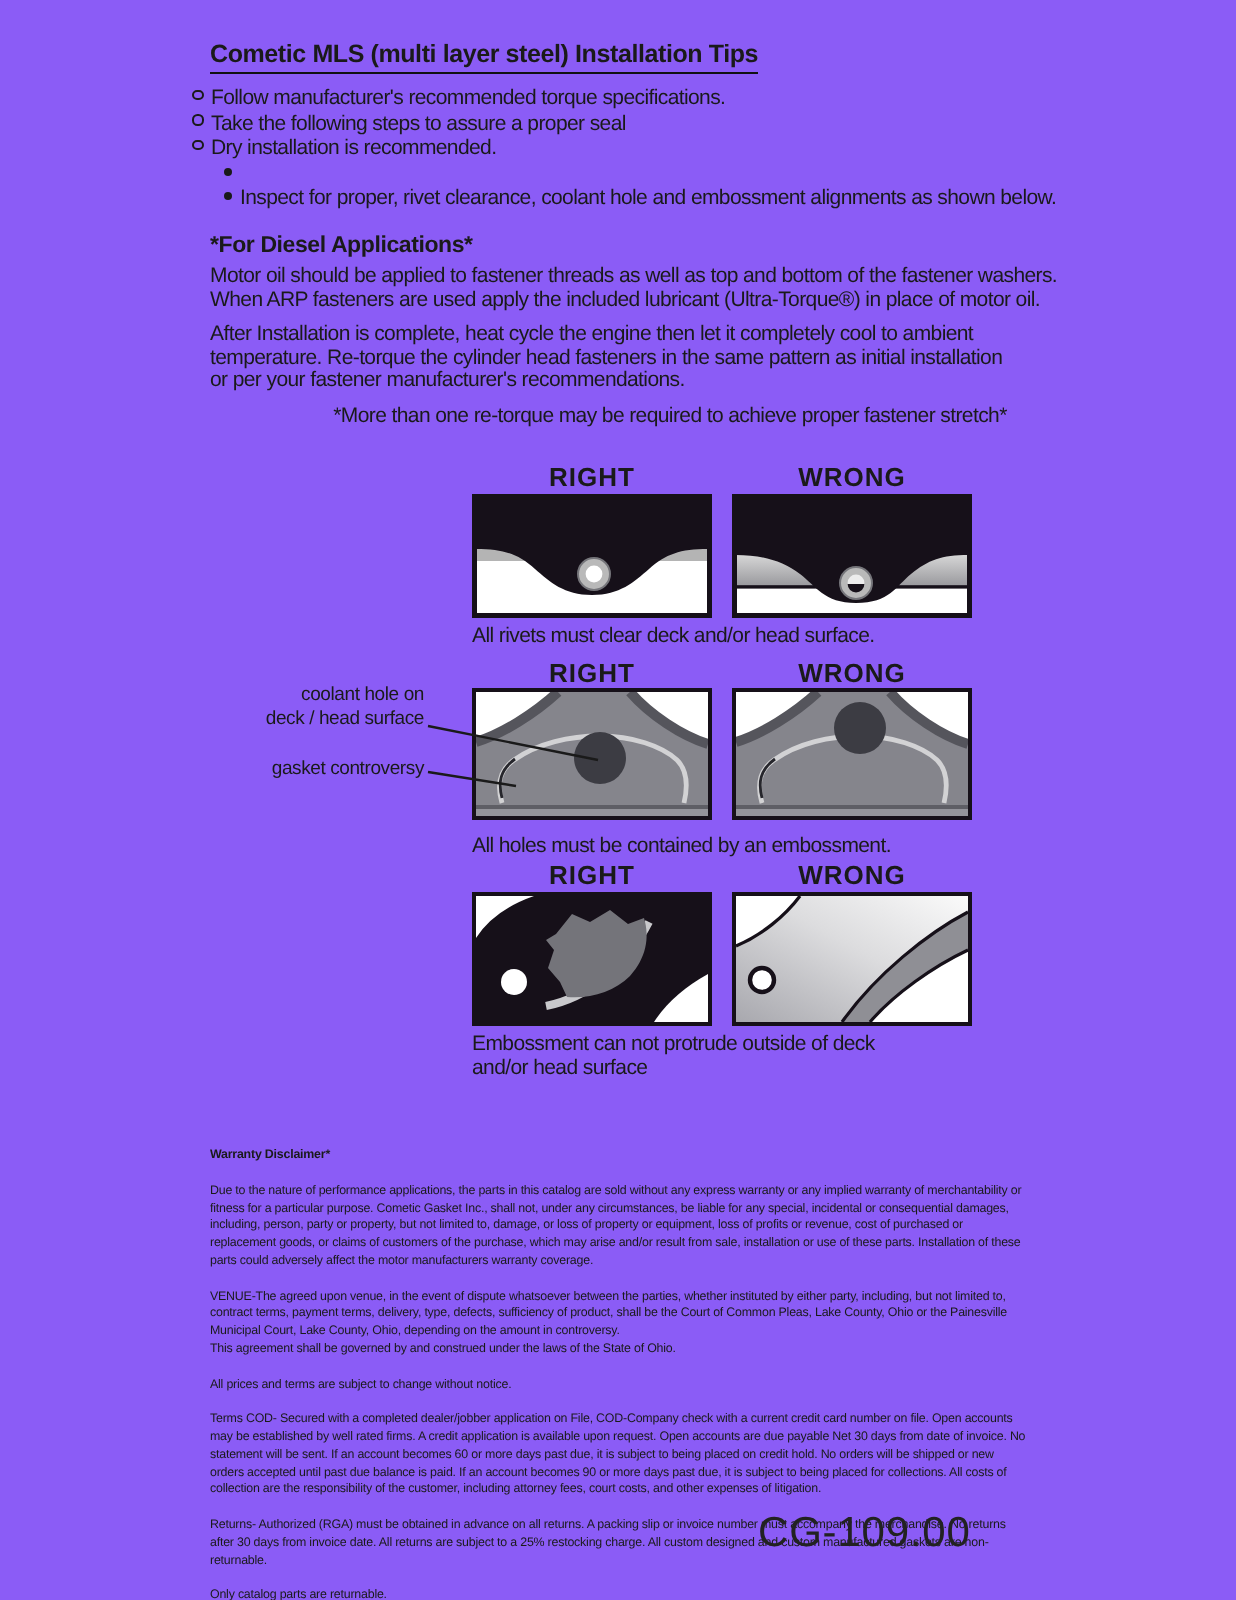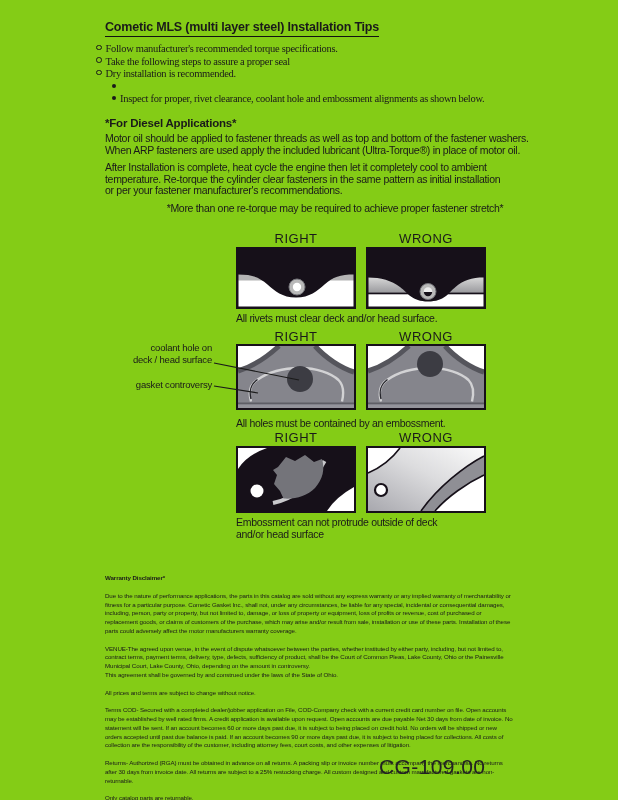--- a/index.html
+++ b/index.html
@@ -1,37 +1,37 @@
 <!DOCTYPE html>
 <html><head>
 <meta charset="utf-8">
 <style>
   html,body{margin:0;padding:0;background:#ffffff;}
-  .page{position:relative;width:618px;height:800px;background:#84cc16;overflow:hidden;
+  .page{position:relative;width:618px;height:800px;background:#8b5cf6;overflow:hidden;
         font-family:"Liberation Sans",sans-serif;color:#1a1a1a;}
   .abs{position:absolute;}
   .ml{white-space:pre-line;}
 
   .title{left:105px;top:20px;font-size:12.5px;font-weight:bold;letter-spacing:-0.2px;
          border-bottom:1.6px solid #111;padding-bottom:2px;}
 
   .bullets{left:96px;top:43px;font-size:10.5px;letter-spacing:-0.3px;line-height:12.6px;}
-  .b{white-space:nowrap;font-family:Liberation Serif, serif;}
+  .b{white-space:nowrap;}
   .b.sub{padding-left:16px;}
   .mk{display:inline-block;width:3.5px;height:3.5px;border-radius:50%;margin-right:4px;vertical-align:2px;}
   .mk.open{border:1px solid #1a1a1a;}
   .mk.full{background:#1a1a1a;width:4px;height:4px;}
 
   .diesel-h{left:105px;top:117px;font-size:11.5px;font-weight:bold;letter-spacing:-0.2px;}
   .dp1{left:105px;top:133px;}
   .dp2{left:105px;top:162px;}
   .dp3{left:105px;top:203px;text-align:center;}
   .para{font-size:10.5px;letter-spacing:-0.3px;line-height:11.6px;width:460px;}
 
-  .rw{font-size:13px;font-weight:normal;letter-spacing:0.5px;width:120px;text-align:center;}
+  .rw{font-size:13px;font-weight:bold;letter-spacing:0.5px;width:120px;text-align:center;}
   .cap{font-size:10.5px;letter-spacing:-0.3px;line-height:12px;}
 
   .panel{display:block;}
   .p-r1l{left:236px;top:247px;} .p-r1r{left:366px;top:247px;}
   .p-r2l{left:236px;top:344px;} .p-r2r{left:366px;top:344px;}
   .p-r3l{left:236px;top:446px;} .p-r3r{left:366px;top:446px;}
 
   .lbl{font-size:9.5px;letter-spacing:-0.2px;line-height:11.5px;width:212px;text-align:right;}
   .lbl-cool{left:0;top:342px;}
   .lbl-emb{left:0;top:379px;}
@@ -57,21 +57,21 @@
     <div class="b"><span class="mk open"></span><span>Take the following steps to assure a proper seal</span></div>
     <div class="b"><span class="mk open"></span><span>Dry installation is recommended.</span></div>
     <div class="b sub"><span class="mk full"></span></div>
     <div class="b sub"><span class="mk full"></span><span>Inspect for proper, rivet clearance, coolant hole and embossment alignments as shown below.</span></div>
   </div>
 
   <div class="abs diesel-h">*For Diesel Applications*</div>
   <div class="abs para ml dp1">Motor oil should be applied to fastener threads as well as top and bottom of the fastener washers.
 When ARP fasteners are used apply the included lubricant (Ultra-Torque®) in place of motor oil.</div>
   <div class="abs para ml dp2">After Installation is complete, heat cycle the engine then let it completely cool to ambient
-temperature. Re-torque the cylinder clear fasteners in the same pattern as initial installation
+temperature. Re-torque the cylinder head fasteners in the same pattern as initial installation
 or per your fastener manufacturer's recommendations.</div>
   <div class="abs para dp3">*More than one re-torque may be required to achieve proper fastener stretch*</div>
 
   <div class="abs rw" style="left:236px;top:231px;">RIGHT</div>
   <div class="abs rw" style="left:366px;top:231px;">WRONG</div>
 
   <svg class="abs panel p-r1l" width="120" height="62" viewBox="0 0 120 62">
     <rect width="120" height="62" fill="#ffffff"></rect>
     <rect x="2" y="27" width="116" height="6.5" fill="#b4b4b4"></rect>
     <path d="M2,2 H118 V27.5 C104,27.5 97,30 88.5,37.5 C81,44 74,50.5 60,50.5 C46,50.5 39,44 31.5,37.5 C23,30 16,27.5 2,27.5 Z" fill="#161019"></path>

